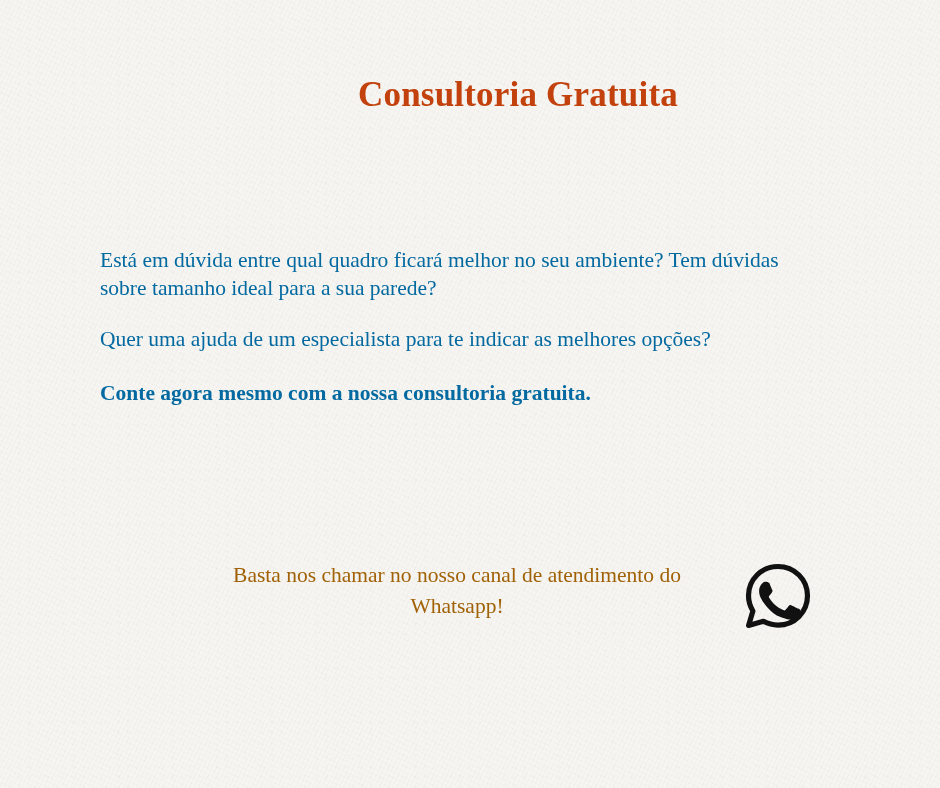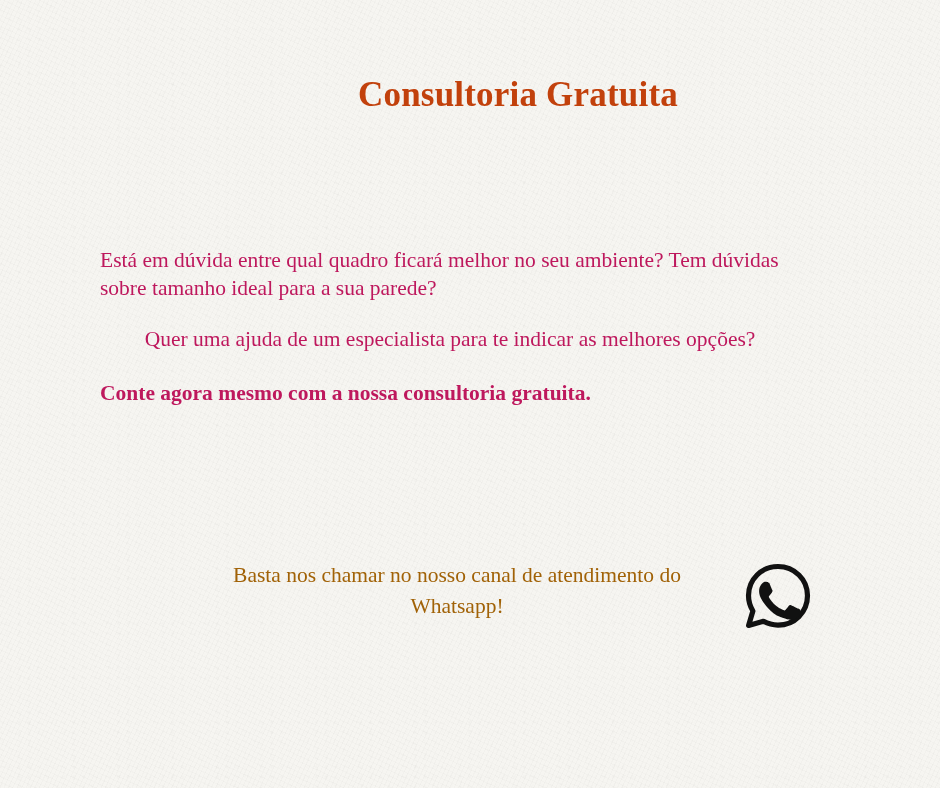--- a/index.html
+++ b/index.html
@@ -50,27 +50,26 @@
 
   .body-block {
     position: absolute;
     top: 246px;
     left: 100px;
     width: 740px;
   }
   .para {
     font-size: 21.5px;
     line-height: 1.32;
-    color: #be185d;
+    color: #0369a1;
     margin: 0 0 22px 0;
     max-width: 730px;
   }
   .para.second {
     max-width: 700px;
-    text-align: center;
   }
   .para.strong {
     font-weight: bold;
     margin-top: 26px;
     margin-bottom: 0;
   }
 
   .cta {
     position: absolute;
     top: 560px;

